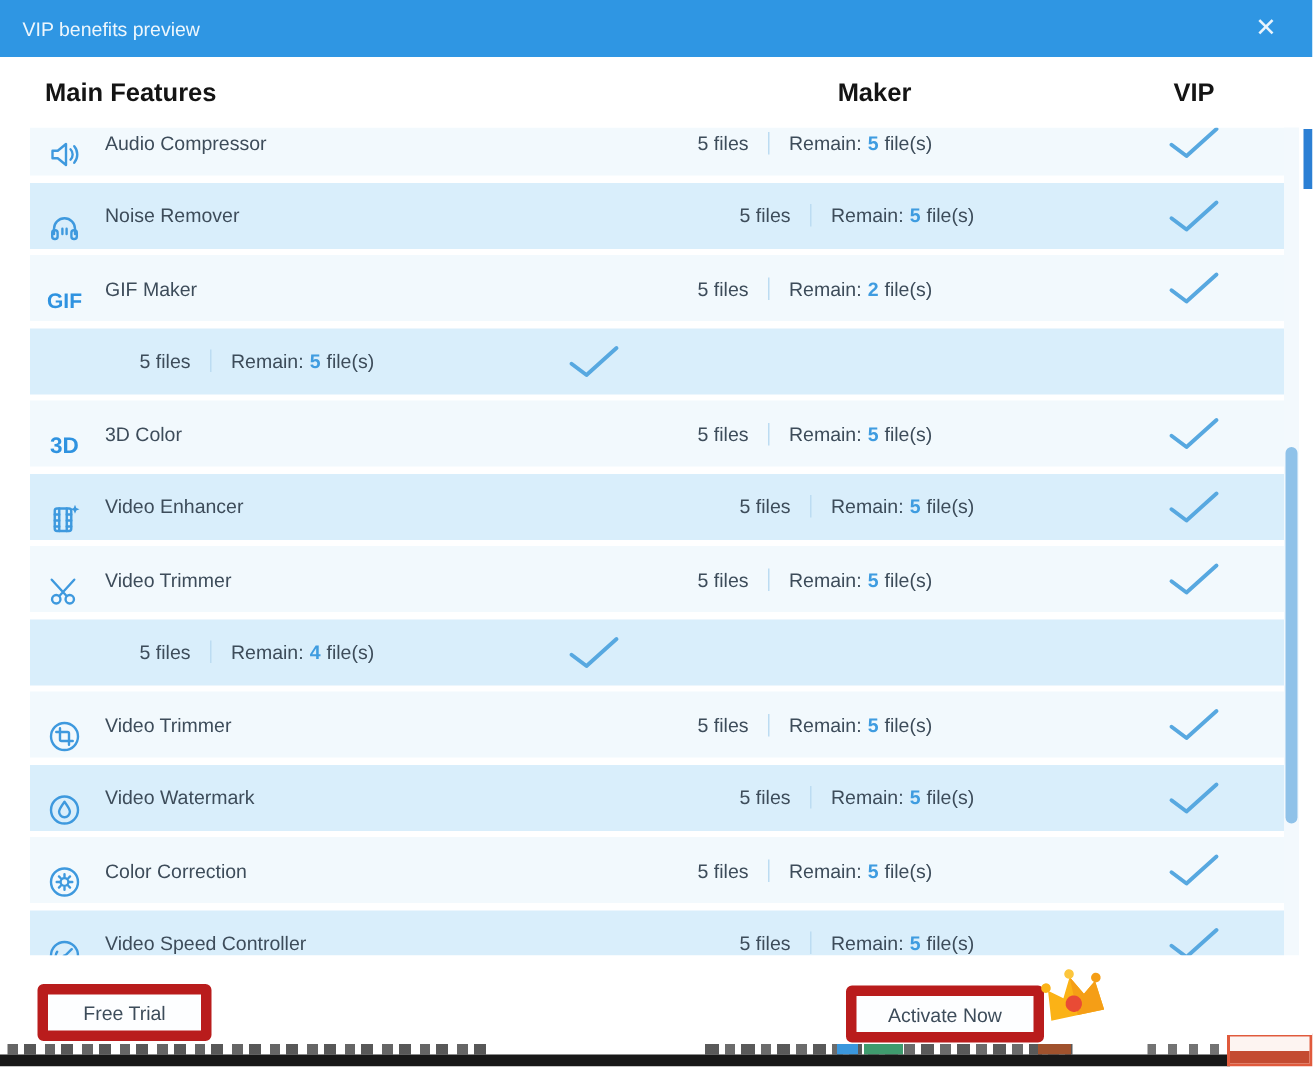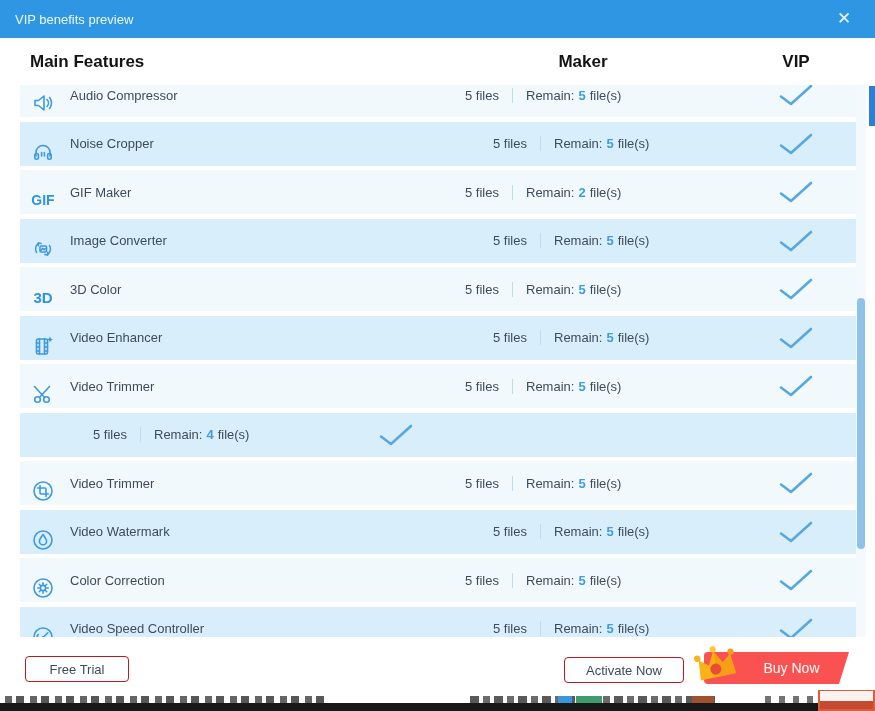--- a/index.html
+++ b/index.html
@@ -29,21 +29,21 @@
   .files{width:97px;text-align:right;}
   .sep{width:1px;height:15px;background:#bcdcf2;margin:0 13px;}
   .remain-num{color:#3f9ce0;font-weight:bold;margin:0 4px;}
   .cell-vip{width:120px;display:flex;justify-content:center;}
   
   .scroll-track{position:absolute;left:856px;top:85px;width:10px;height:552px;background:#f3f9fd;z-index:2;}
   .scroll-thumb{position:absolute;left:857px;top:298px;width:8px;height:251px;background:#8fc2e9;border-radius:4px;z-index:3;}
   .edge-sliver{position:absolute;left:869px;top:86px;width:6px;height:40px;background:#2b7fd4;z-index:2;}
   
   .footer{position:absolute;top:637px;left:0;width:875px;height:53px;background:#fff;z-index:5;}
-  .btn-outline{position:absolute;border:1px solid #b91c1c;border-radius:4px;background:#fdfeff;font-size:13px;color:#3d4c5a;display:flex;align-items:center;justify-content:center;cursor:pointer;font-family:"Liberation Sans",sans-serif;}
+  .btn-outline{position:absolute;border:7px solid #b91c1c;border-radius:4px;background:#fdfeff;font-size:13px;color:#3d4c5a;display:flex;align-items:center;justify-content:center;cursor:pointer;font-family:"Liberation Sans",sans-serif;}
   .btn-free{left:25px;top:19px;width:102px;height:24px;}
   .btn-activate{left:564px;top:20px;width:118px;height:24px;}
   .buy-wrap{position:absolute;left:692px;top:4px;width:160px;height:50px;}
   .btn-buy{position:absolute;left:12px;top:11px;width:145px;height:32px;background:#fa5151;color:#fff;font-size:14px;display:flex;align-items:center;justify-content:center;padding-left:30px;box-sizing:border-box;clip-path:polygon(0 0,100% 0,calc(100% - 10px) 100%,0 100%);border-radius:4px 0 0 4px;cursor:pointer;}
   .crown{position:absolute;left:0;top:0;z-index:2;}
   
   .bottom-strip{position:absolute;top:690px;left:0;width:875px;height:21px;background:#fff;z-index:4;}
   .frag{position:absolute;top:6px;height:7px;opacity:.85;}
   .frag1{left:5px;width:325px;background:repeating-linear-gradient(90deg,#4a4a4a 0 7px,transparent 7px 11px,#3a3a3a 11px 19px,transparent 19px 25px);}
   .frag2{left:470px;width:245px;background:repeating-linear-gradient(90deg,#3c3c3c 0 9px,transparent 9px 13px,#515151 13px 20px,transparent 20px 24px);}
@@ -96,21 +96,21 @@
   <div class="row blue">
     <div class="cell-name">
       <span class="icon-box">
             <svg width="22" height="22" viewBox="0 0 22 22">
               <path stroke="#3e99de" stroke-width="1.6" fill="none" stroke-linecap="round" stroke-linejoin="round" d="M4,15 v-3.5 a7,7 0 0 1 14,0 V15"></path>
               <rect stroke="#3e99de" stroke-width="1.6" fill="none" stroke-linecap="round" stroke-linejoin="round" x="2.8" y="12.5" width="3.6" height="5.8" rx="1.7"></rect>
               <rect stroke="#3e99de" stroke-width="1.6" fill="none" stroke-linecap="round" stroke-linejoin="round" x="15.6" y="12.5" width="3.6" height="5.8" rx="1.7"></rect>
               <path stroke="#3e99de" stroke-width="1.6" fill="none" stroke-linecap="round" stroke-linejoin="round" d="M9.6,11.5 v3.5 M12.4,11.5 v3.5"></path>
             </svg>
           </span>
-      <span class="label">Noise Cropper</span>
+      <span class="label">Noise Remover</span>
     </div>
     <div class="cell-trial">
       <span class="files">5 files</span>
       <span class="sep"></span>
       <span class="remain"><span class="r-label">Remain:</span><span class="remain-num">5</span><span class="r-unit">file(s)</span></span>
     </div>
     <div class="cell-vip">
       <svg width="34" height="22" viewBox="0 0 34 22">
         <path d="M2,12.5 L12,20 L32,2" stroke="#57a8e0" stroke-width="2.6" fill="none" stroke-linecap="round" stroke-linejoin="round"></path>
       </svg>
@@ -130,33 +130,20 @@
       <span class="remain"><span class="r-label">Remain:</span><span class="remain-num">2</span><span class="r-unit">file(s)</span></span>
     </div>
     <div class="cell-vip">
       <svg width="34" height="22" viewBox="0 0 34 22">
         <path d="M2,12.5 L12,20 L32,2" stroke="#57a8e0" stroke-width="2.6" fill="none" stroke-linecap="round" stroke-linejoin="round"></path>
       </svg>
     </div>
   </div>
 
   <div class="row blue">
-    <div class="cell-name">
-      <span class="icon-box">
-            <svg width="22" height="22" viewBox="0 0 22 22">
-              <path stroke="#3e99de" stroke-width="1.6" fill="none" stroke-linecap="round" stroke-linejoin="round" d="M4.5,14.5 A7.8,7.8 0 0 1 6.5,5"></path>
-              <path stroke="#3e99de" stroke-width="1.6" fill="none" stroke-linecap="round" stroke-linejoin="round" d="M6.5,5 l-0.3,2.6 M6.5,5 l2.6,0.5"></path>
-              <path stroke="#3e99de" stroke-width="1.6" fill="none" stroke-linecap="round" stroke-linejoin="round" d="M17.5,7.5 A7.8,7.8 0 0 1 15.5,17"></path>
-              <path stroke="#3e99de" stroke-width="1.6" fill="none" stroke-linecap="round" stroke-linejoin="round" d="M15.5,17 l0.3,-2.6 M15.5,17 l-2.6,-0.5"></path>
-              <rect stroke="#3e99de" stroke-width="1.6" fill="none" stroke-linecap="round" stroke-linejoin="round" x="8" y="8" width="6.5" height="6" rx="1"></rect>
-              <path stroke="#3e99de" stroke-width="1.6" fill="none" stroke-linecap="round" stroke-linejoin="round" d="M9,12.3 l1.7,-1.9 1.4,1.4 1.2,-1.1"></path>
-            </svg>
-          </span>
-      <span class="label">Image Converter</span>
-    </div>
     <div class="cell-trial">
       <span class="files">5 files</span>
       <span class="sep"></span>
       <span class="remain"><span class="r-label">Remain:</span><span class="remain-num">5</span><span class="r-unit">file(s)</span></span>
     </div>
     <div class="cell-vip">
       <svg width="34" height="22" viewBox="0 0 34 22">
         <path d="M2,12.5 L12,20 L32,2" stroke="#57a8e0" stroke-width="2.6" fill="none" stroke-linecap="round" stroke-linejoin="round"></path>
       </svg>
     </div>
@@ -335,21 +322,20 @@
 </div>
 </div>
 <div class="scroll-track"></div>
 <div class="scroll-thumb"></div>
 <div class="edge-sliver"></div>
 
 <div class="footer">
   <div class="btn-outline btn-free">Free Trial</div>
   <div class="btn-outline btn-activate">Activate Now</div>
   <div class="buy-wrap">
-    <div class="btn-buy">Buy Now</div>
     <svg class="crown" width="48" height="48" viewBox="0 0 48 48">
       <g transform="rotate(-12 24 24)">
         <path d="M8,16 L6,36 L42,36 L40,16 L31,23 L24,10 L17,23 Z" fill="#fbb216"></path>
         <path d="M24,10 L31,23 L40,16 L42,36 L24,36 Z" fill="#f59e16"></path>
         <circle cx="7" cy="14" r="3.2" fill="#fbb216"></circle>
         <circle cx="24" cy="8" r="3.2" fill="#fcc63d"></circle>
         <circle cx="41" cy="14" r="3.2" fill="#f59e16"></circle>
         <circle cx="23" cy="28" r="5.5" fill="#e94b35"></circle>
       </g>
     </svg>

